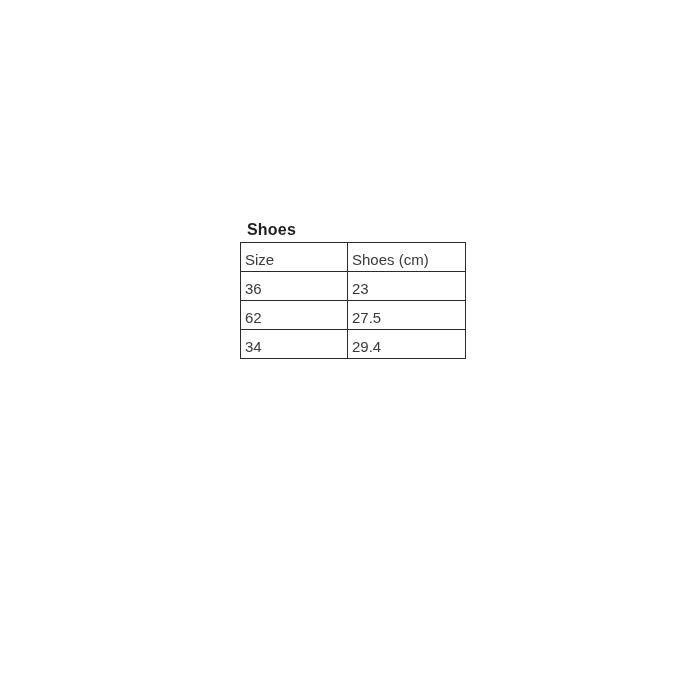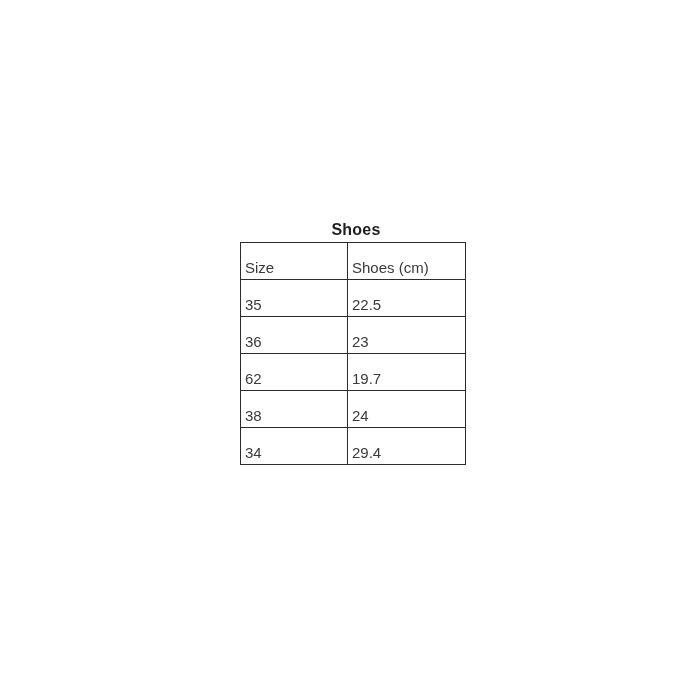--- a/index.html
+++ b/index.html
@@ -23,34 +23,33 @@
     top: 221px;
     width: 225px;
   }
   .table-title {
     font-size: 16px;
     font-weight: bold;
     color: #1f1f1f;
     line-height: 17px;
     margin: 0 0 4px 7px;
     letter-spacing: 0.2px;
-    text-align: center;
   }
   table.size-table {
     border-collapse: collapse;
     table-layout: fixed;
     width: 225px;
     background: #ffffff;
   }
   table.size-table col.c1 { width: 107px; }
   table.size-table col.c2 { width: 118px; }
   table.size-table td, table.size-table th {
     border: 1px solid #2b2b2b;
     height: 24px;
-    padding: 12px 2px 0 4px;
+    padding: 4px 2px 0 4px;
     font-size: 15px;
     font-weight: normal;
     color: #3a3a3a;
     text-align: left;
     vertical-align: middle;
     white-space: nowrap;
     overflow: hidden;
     margin-top: 33px;
   }
 </style>
@@ -66,34 +65,26 @@
         <col class="c2">
       </colgroup>
       <thead>
         <tr>
           <th>Size</th>
           <th>Shoes (cm)</th>
         </tr>
       </thead>
       <tbody>
           <tr>
-            <td>35</td>
-            <td>22.5</td>
-          </tr>
-          <tr>
             <td>36</td>
             <td>23</td>
           </tr>
           <tr>
             <td>62</td>
-            <td>19.7</td>
-          </tr>
-          <tr>
-            <td>38</td>
-            <td>24</td>
+            <td>27.5</td>
           </tr>
           <tr>
             <td>34</td>
             <td>29.4</td>
           </tr>
         </tbody>
     </table>
   </div>
 </div>
 

